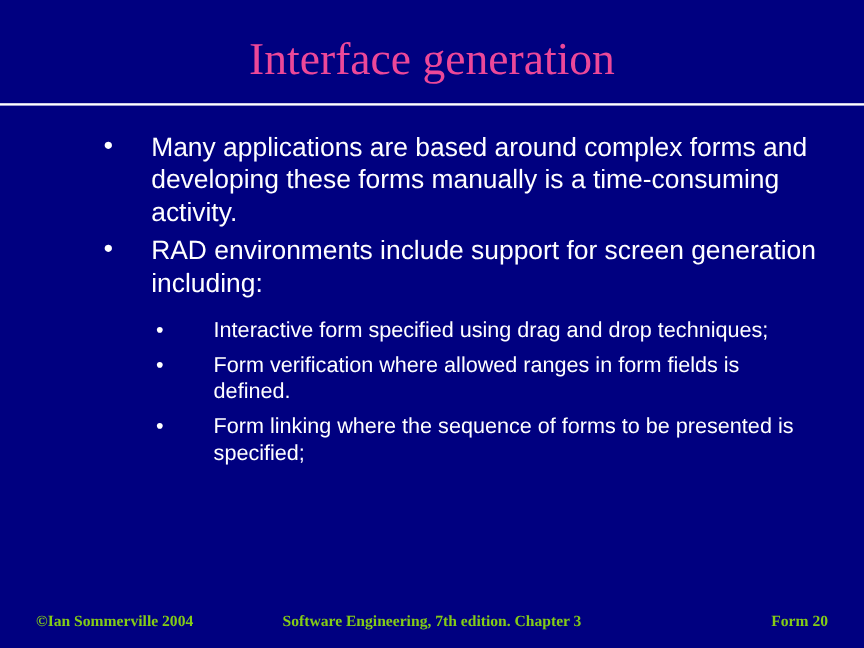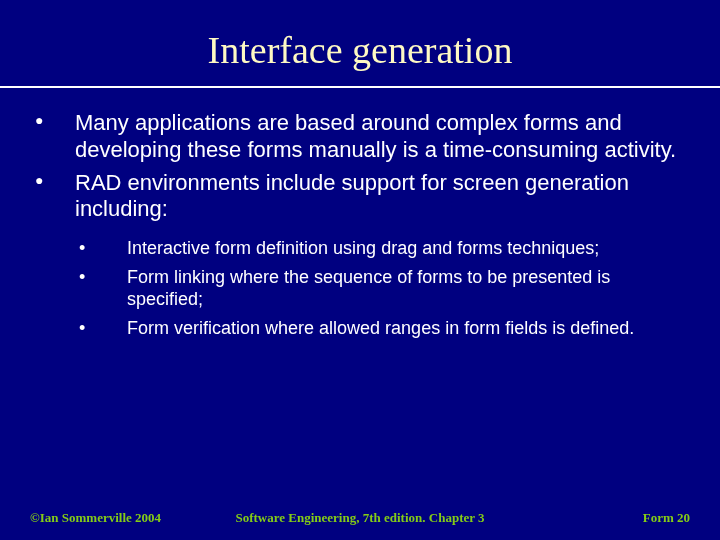--- a/index.html
+++ b/index.html
@@ -18,30 +18,30 @@
   }
   .title-area {
     text-align: center;
     padding-top: 28px;
     padding-bottom: 14px;
   }
   .title {
     font-family: "Times New Roman", Times, serif;
     font-size: 38px;
     font-weight: normal;
-    color: #fef9c3;
+    color: #ec4899;
   }
   .divider {
     border: none;
     border-top: 2px solid #ffffff;
     margin: 0;
     width: 100%;
   }
   .content {
-    padding: 22px 40px 0 35px;
+    padding: 22px 40px 0 86px;
   }
   .main-bullets {
     list-style: none;
   }
   .main-bullets > li {
     position: relative;
     padding-left: 40px;
     font-size: 22px;
     line-height: 1.22;
     margin-bottom: 6px;
@@ -104,23 +104,23 @@
   </div>
 
   <hr class="divider">
 
   <div class="content">
     <ul class="main-bullets">
       <li>Many applications are based around complex forms and developing these forms manually is a time-consuming activity.</li>
       <li>RAD environments include support for screen generation including:</li>
     </ul>
     <ul class="sub-bullets">
-      <li>Interactive form definition using drag and forms techniques;</li>
+      <li>Interactive form specified using drag and drop techniques;</li>
+      <li>Form verification where allowed ranges in form fields is defined.</li>
       <li>Form linking where the sequence of forms to be presented is specified;</li>
-      <li>Form verification where allowed ranges in form fields is defined.</li>
     </ul>
   </div>
 
   <div class="footer">
     <span>©Ian Sommerville 2004</span>
     <span class="footer-center">Software Engineering, 7th edition. Chapter 3</span>
     <span>
       <span>Form </span><span>20</span>
     </span>
   </div>

